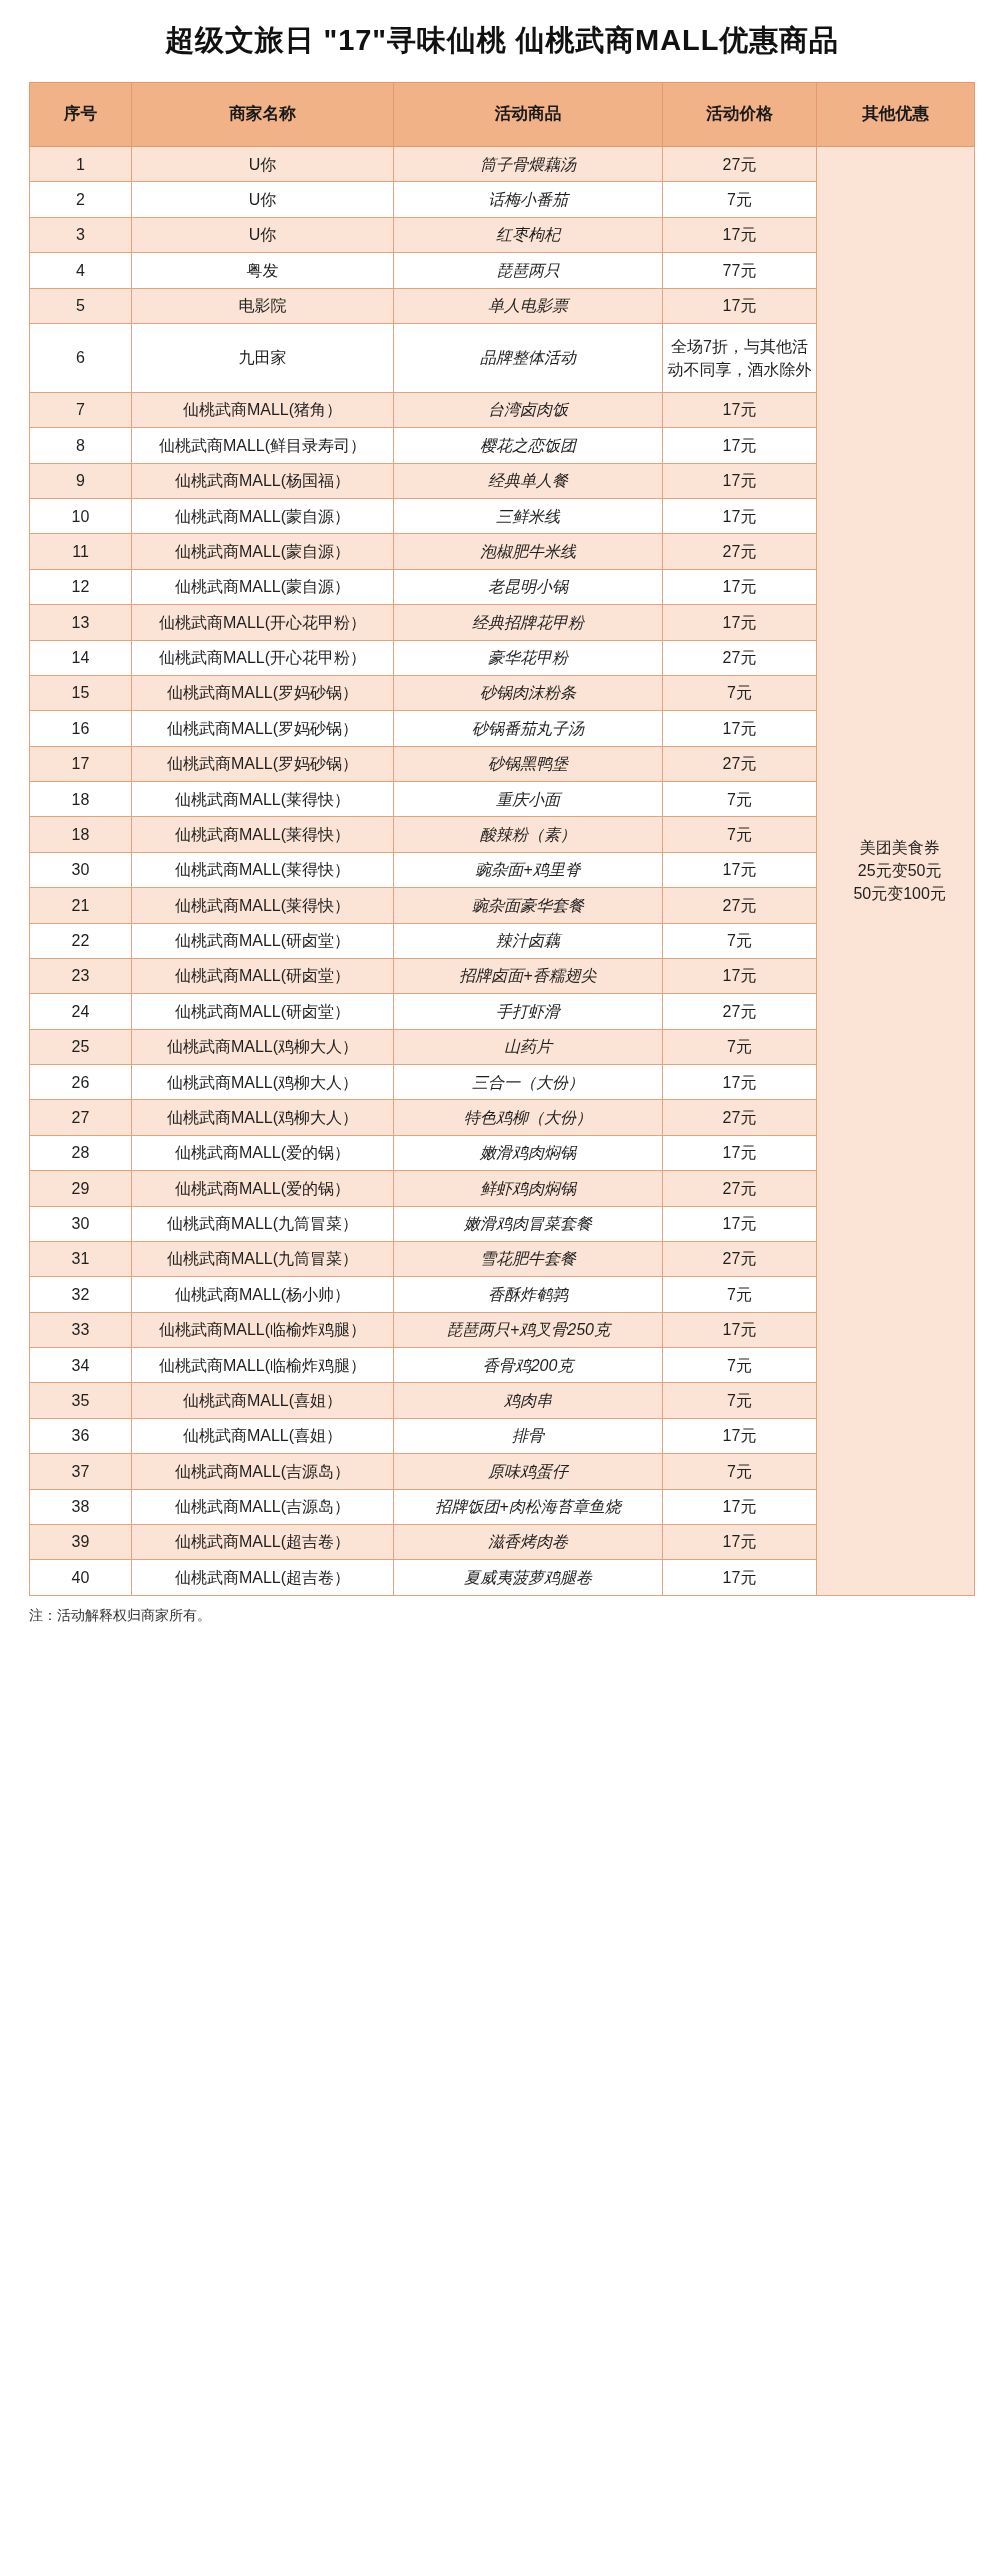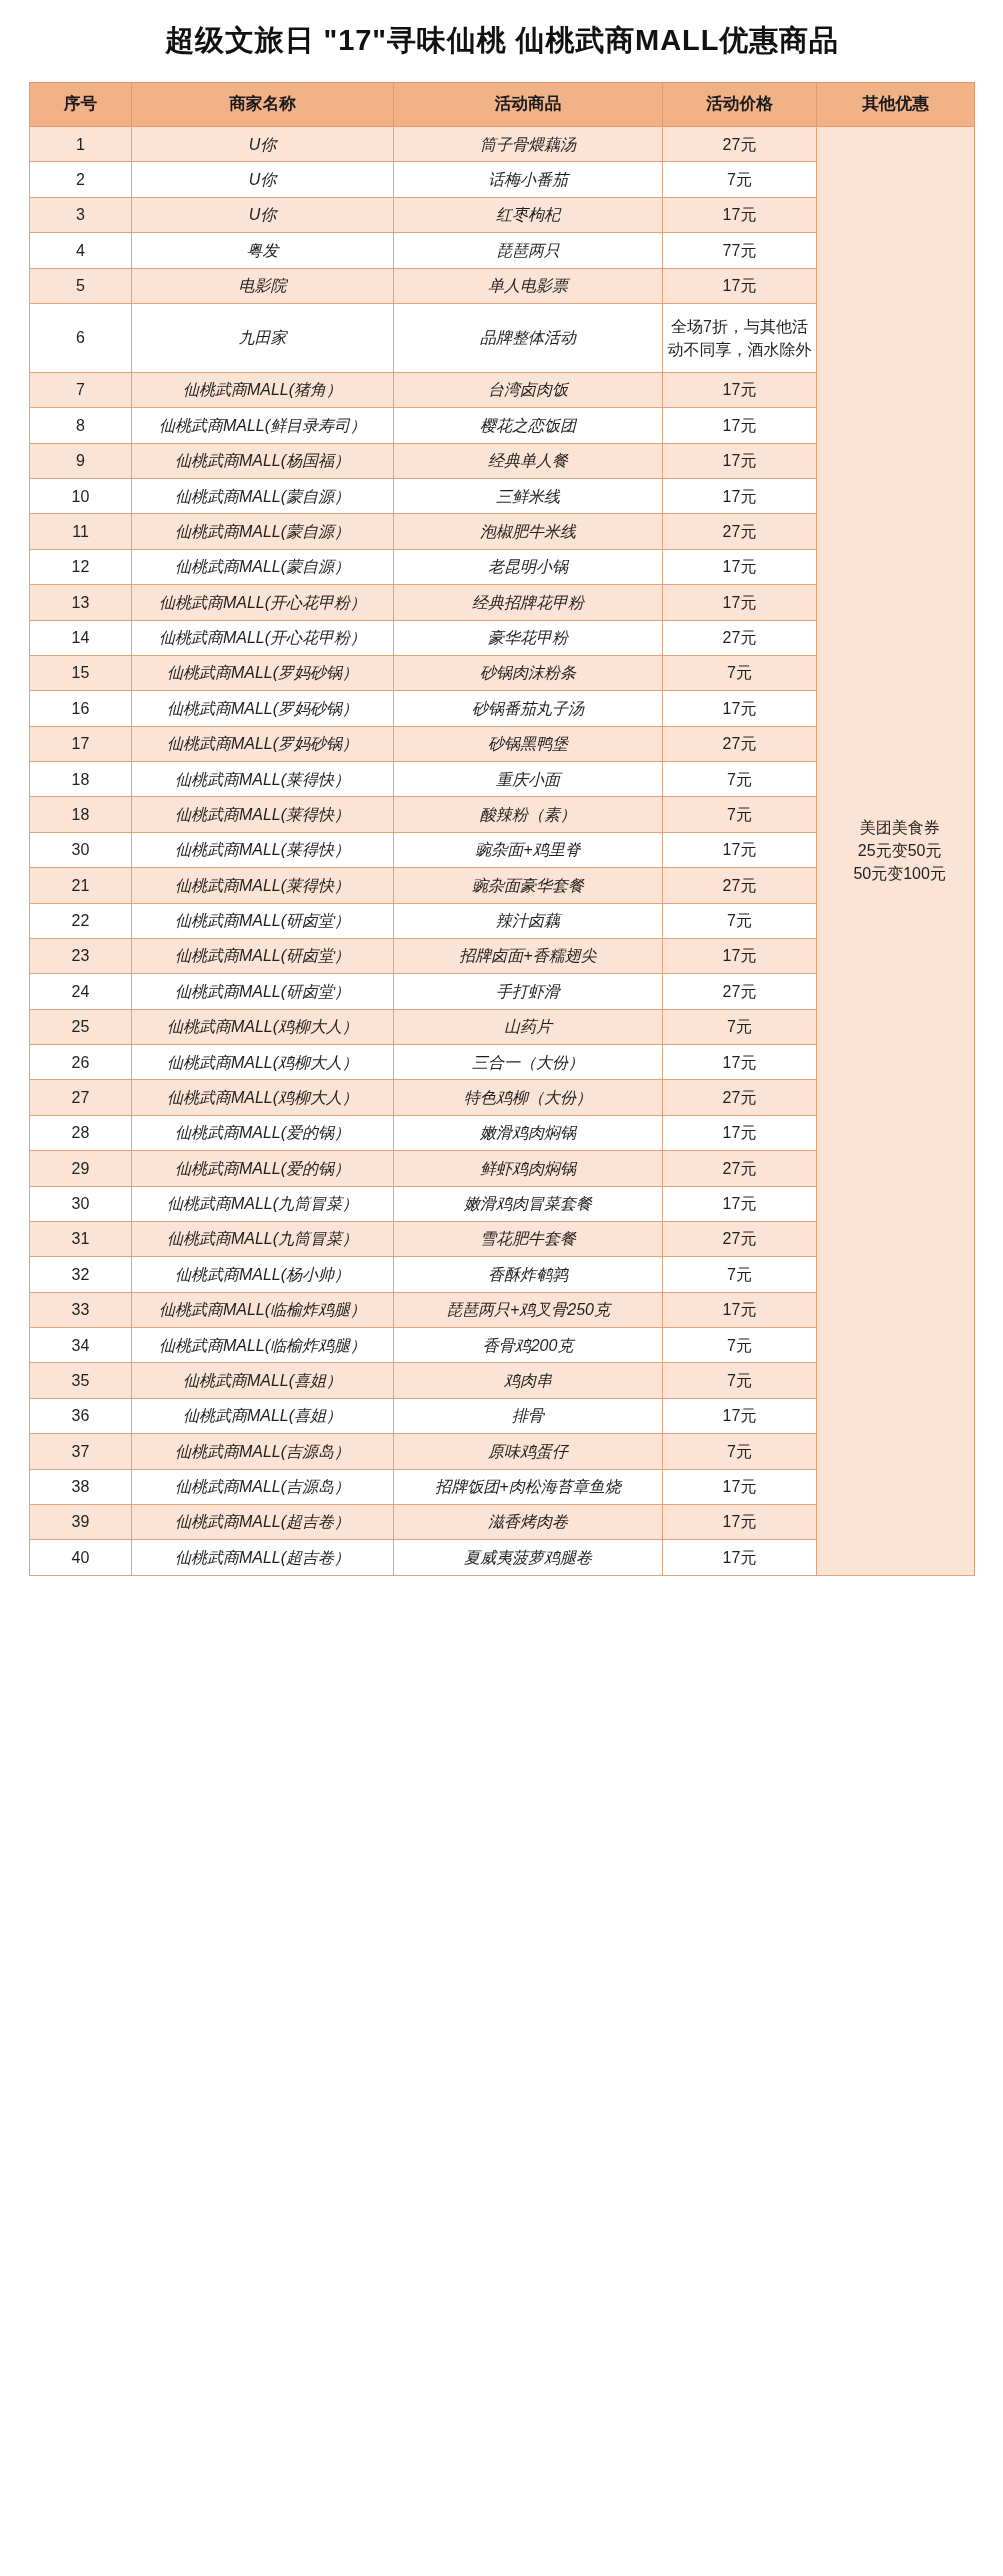--- a/index.html
+++ b/index.html
@@ -52,29 +52,29 @@
     text-align: center;
     vertical-align: middle;
     font-size: 16px;
     color: #1f1f1f;
     padding: 5.6px 3.7px;
     line-height: 1.45;
   }
   table.goods thead th {
     background: #f2b288;
     font-weight: bold;
-    height: 44px;
+    height: 64px;
     font-size: 16.7px;
     color: #1a1a1a;
     border-color: #e49a6d;
   }
   tr.odd td { background: #fbe3d5; }
   tr.even td { background: #ffffff; }
   td.row-index { font-size: 16px; }
-  td.merchant { font-size: 16px; font-style: italic; }
+  td.merchant { font-size: 16px; }
   td.product { font-size: 16px; font-style: italic; }
   td.price { font-size: 16px; }
   td.other-notes {
     font-size: 15.3px;
     line-height: 1.5;
     background: #fbe3d5;
   }
   td.other-span {
     background: #ffffff;
     font-size: 16px;
@@ -356,14 +356,15 @@
         </tr>
         <tr class="even">
           <td class="row-index">40</td>
           <td class="merchant">仙桃武商MALL(超吉卷）</td>
           <td class="product">夏威夷菠萝鸡腿卷</td>
           <td class="price">17元</td>
         </tr>
       </tbody>
   </table>
 
+  <div class="footnote">注：活动解释权归商家所有。</div>
 </div>
 
 
 </body></html>

